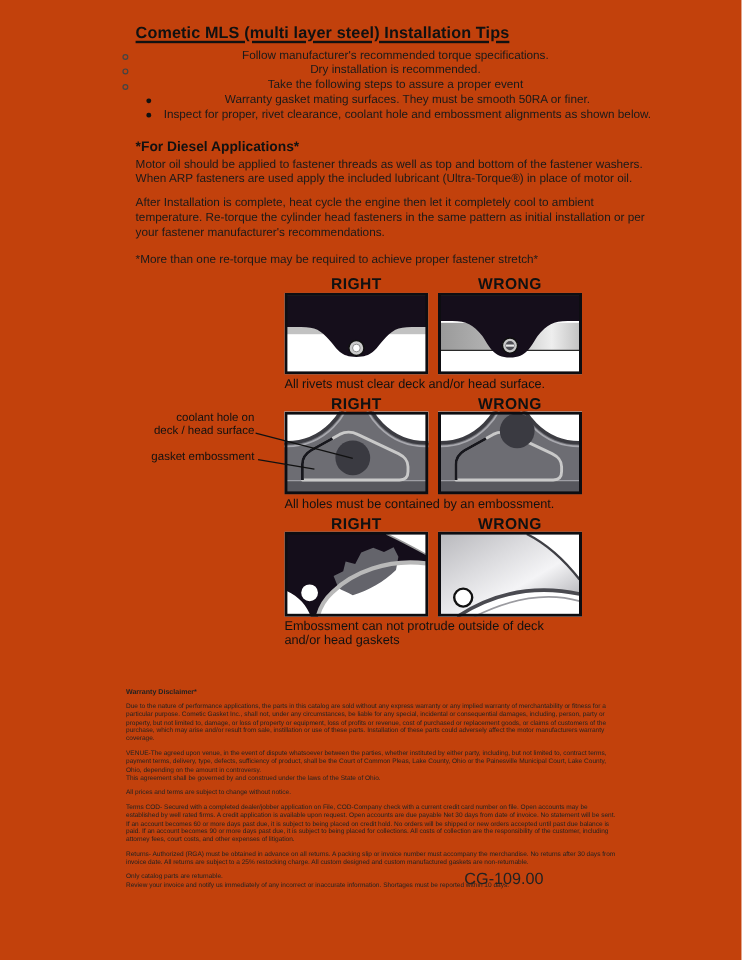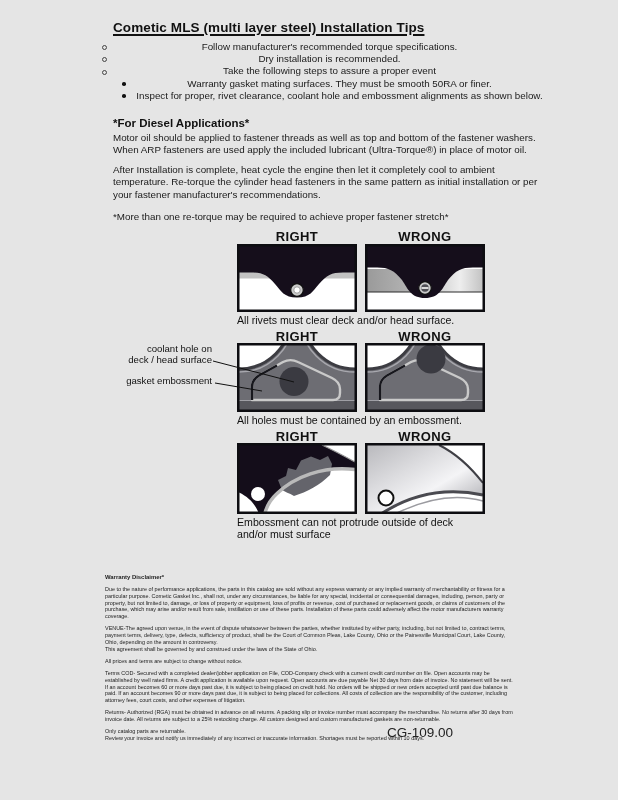--- a/index.html
+++ b/index.html
@@ -1,17 +1,17 @@
 <!DOCTYPE html>
 <html><head>
 <meta charset="utf-8">
 <style>
   html,body{margin:0;padding:0;background:#ffffff;}
   body{width:618px;height:800px;position:relative;font-family:"Liberation Sans",sans-serif;color:#1a1a1a;-webkit-font-smoothing:antialiased;}
-  .page{position:absolute;inset:0;background:#e5e5e5;overflow:hidden;}
+  .page{position:absolute;inset:0;background:#c2410c;overflow:hidden;}
 
   
   .content{position:absolute;left:101px;top:20px;width:448px;}
   .title{margin:0 0 6px 12px;font-size:13.5px;font-weight:bold;color:#111;
          text-decoration:underline;text-decoration-thickness:1.5px;text-underline-offset:2px;letter-spacing:.1px;}
   .tips{list-style:none;margin:0;padding:0;font-size:9.8px;line-height:12.2px;text-align:center;}
   .tips li{position:relative;padding-left:9px;}
   .tips li.lvl1::before{content:"";position:absolute;left:1px;top:4.2px;width:3px;height:3px;border:1px solid #444;border-radius:50%;}
   .tips li.lvl2{margin-left:21px;padding-left:8px;}
   .tips li.lvl2::before{content:"";position:absolute;left:0;top:4.6px;width:3.6px;height:3.6px;background:#111;border-radius:50%;}
@@ -153,21 +153,21 @@
     </defs>
     <rect x="0" y="0" width="120" height="71" fill="#ffffff"></rect>
     <path d="M2 2 L74 2 C90 10 104 22 118 40 L118 52 C80 44 45 52 16 71 L2 71 Z" fill="url(#g3)"></path>
     <path d="M74 2 C90 10 104 22 118 40" fill="none" stroke="#3f3f45" stroke-width="2"></path>
     <path d="M16 71 C45 52 80 44 118 52" fill="none" stroke="#4a4a50" stroke-width="3"></path>
     <path d="M30 71 C60 56 90 50 118 58" fill="none" stroke="#9b9ba0" stroke-width="1.5"></path>
     <circle cx="21" cy="55" r="7.5" fill="#ffffff" stroke="#111" stroke-width="2"></circle>
     <rect x="1.25" y="1.25" width="117.5" height="68.5" fill="none" stroke="#0d0d11" stroke-width="2.5"></rect>
   </svg>
 
-  <div class="figcaption" style="top:516px;width:238px">Embossment can not protrude outside of deck and/or must surface</div>
+  <div class="figcaption" style="top:516px;width:238px">Embossment can not protrude outside of deck and/or head gaskets</div>
 
   <div class="disclaimer">
     <h3>Warranty Disclaimer*</h3>
     <p>Due to the nature of performance applications, the parts in this catalog are sold without any express warranty or any implied warranty of merchantability or fitness for a particular purpose.  Cometic Gasket Inc., shall not, under any circumstances, be liable for any special, incidental or consequential damages, including, person, party or property, but not limited to, damage, or loss of property or equipment, loss of profits or revenue, cost of purchased or replacement goods, or claims of customers of the purchase, which may arise and/or result from sale, instillation or use of these parts.  Installation of these parts could adversely affect the motor manufacturers warranty coverage.</p>
     <p>VENUE-The agreed upon venue, in the event of dispute whatsoever between the parties, whether instituted by either party, including, but not limited to, contract terms, payment terms, delivery, type, defects, sufficiency of product, shall be the Court of Common Pleas, Lake County, Ohio or the Painesville Municipal Court, Lake County, Ohio, depending on the amount in controversy.
 This agreement shall be governed by and construed under the laws of the State of Ohio.</p>
     <p>All prices and terms are subject to change without notice.</p>
     <p>Terms COD- Secured with a completed dealer/jobber application on File, COD-Company check with a current credit card number on file.  Open accounts may be established by well rated firms.  A credit application is available upon request.  Open accounts are due payable Net 30 days from date of invoice.  No statement will be sent.  If an account becomes 60 or more days past due, it is subject to being placed on credit hold.  No orders will be shipped or new orders accepted until past due balance is paid.  If an account becomes 90 or more days past due, it is subject to being placed for collections.  All costs of collection are the responsibility of the customer, including attorney fees, court costs, and other expenses of litigation.</p>
     <p>Returns- Authorized (RGA) must be obtained in advance on all returns.  A packing slip or invoice number must accompany the merchandise.  No returns after 30 days from invoice date.  All returns are subject to a 25% restocking charge.  All custom designed and custom manufactured gaskets are non-returnable.</p>
     <p>Only catalog parts are returnable.

